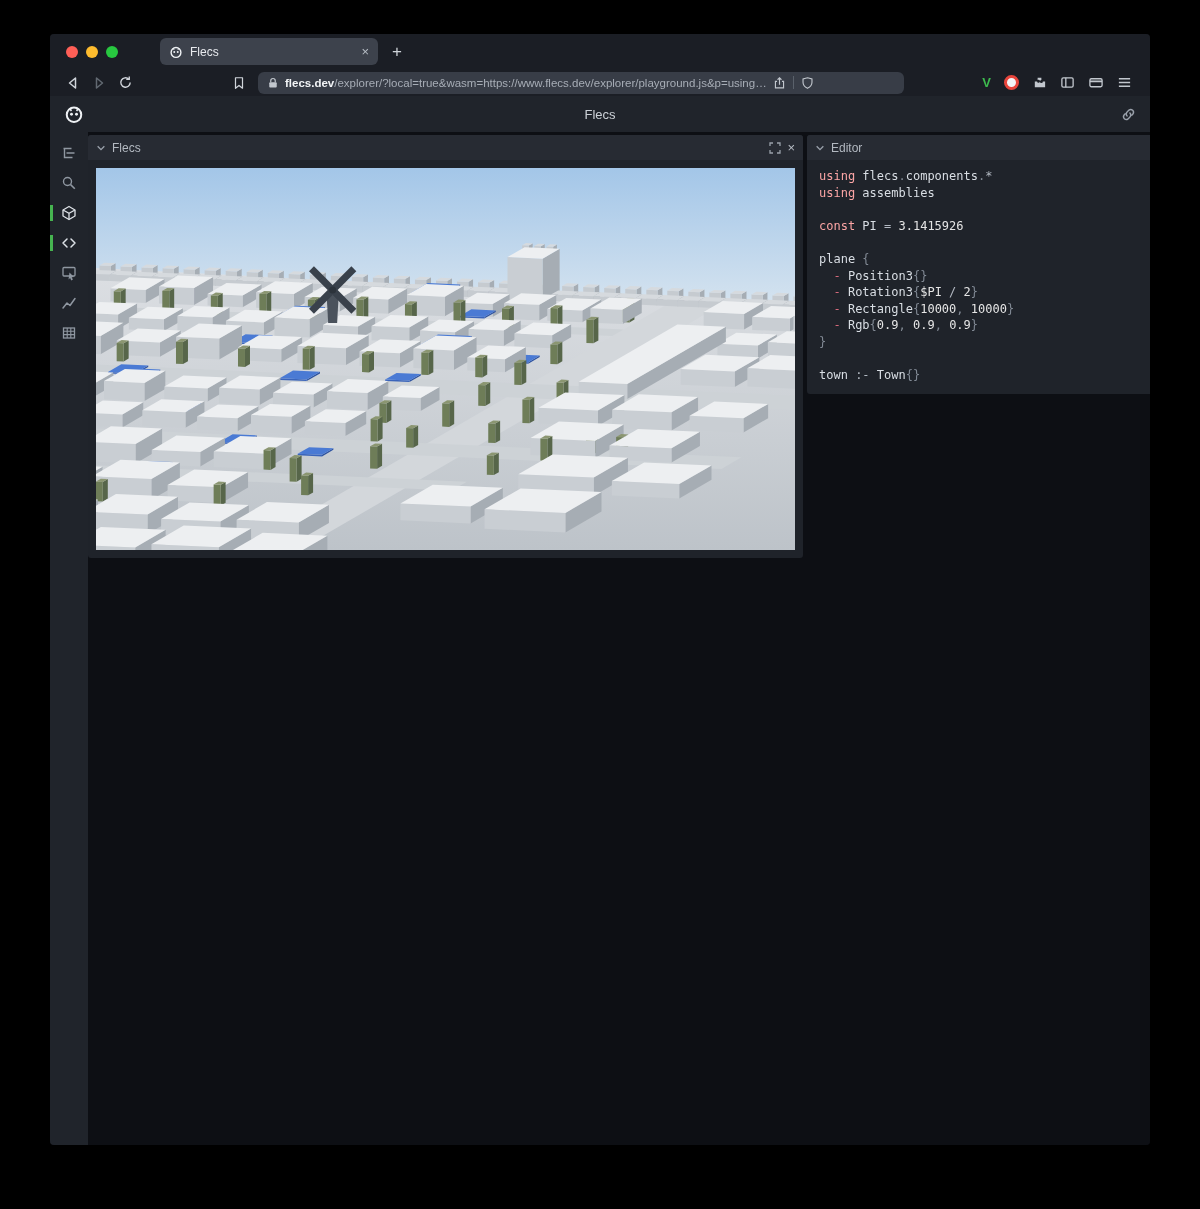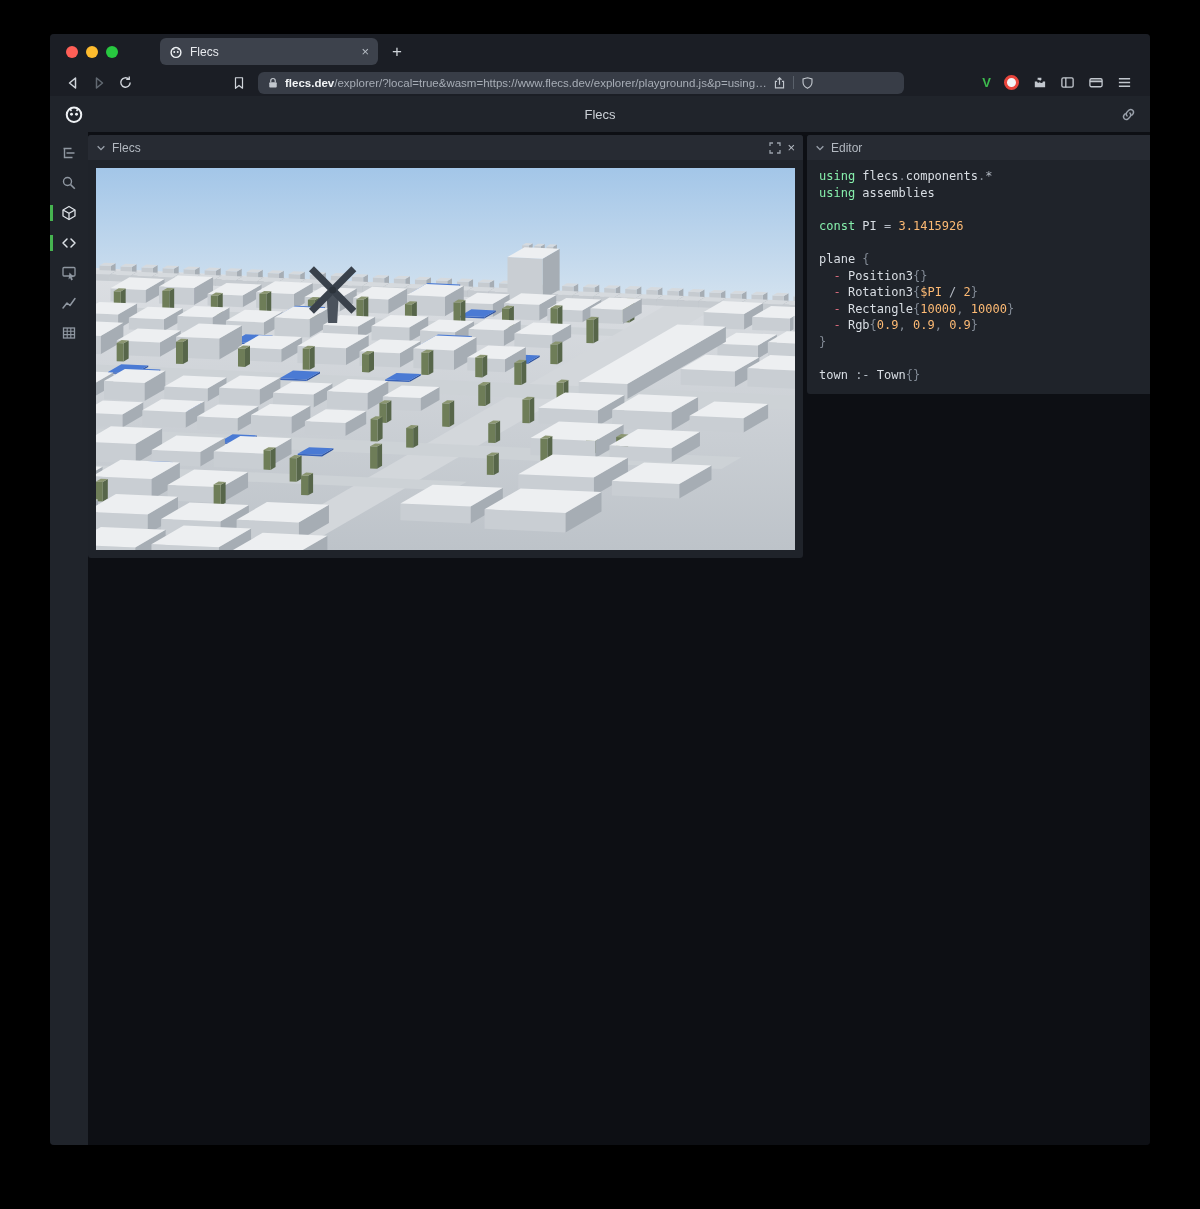--- a/index.html
+++ b/index.html
@@ -43,22 +43,22 @@
   .panel-canvas{left:0;top:3px;width:715px}
   .panel-editor{left:719px;top:3px;width:405px}
   .panel-head{height:25px;background:#272b33;display:flex;align-items:center;padding:0 8px;gap:6px;
     color:#b3b9c1;font-size:12px}
   .panel-head .sp{flex:1}
   .phicon{color:#9aa1ab;display:grid;place-items:center}
   .canvas-body{padding:8px}
   svg.scene{display:block;width:699px;height:382px;background:#9cc0e2}
   .editor-body{padding:8px 12px 10px;font-family:"DejaVu Sans Mono",monospace;font-size:12px;
     line-height:16.6px;white-space:pre;color:#d9dee4}
-  .tk-kw{color:#86efac}.tk-id,.tk-pl{color:#d9dee4}.tk-pn{color:#828a95}
-  .tk-num{color:#fdba74}.tk-ds{color:#d4697a}.tk-op{color:#b3bac3}
+  .tk-kw{color:#fca5a5}.tk-id,.tk-pl{color:#d9dee4}.tk-pn{color:#828a95}
+  .tk-num{color:#e5e5e5}.tk-ds{color:#d4697a}.tk-op{color:#b3bac3}
   svg{display:block}
 </style>
 </head>
 <body>
 
 <div class="window">
 
   <div class="tabbar">
     <div class="traffic">
       <span class="dot" style="background:#ff5f57"></span>

